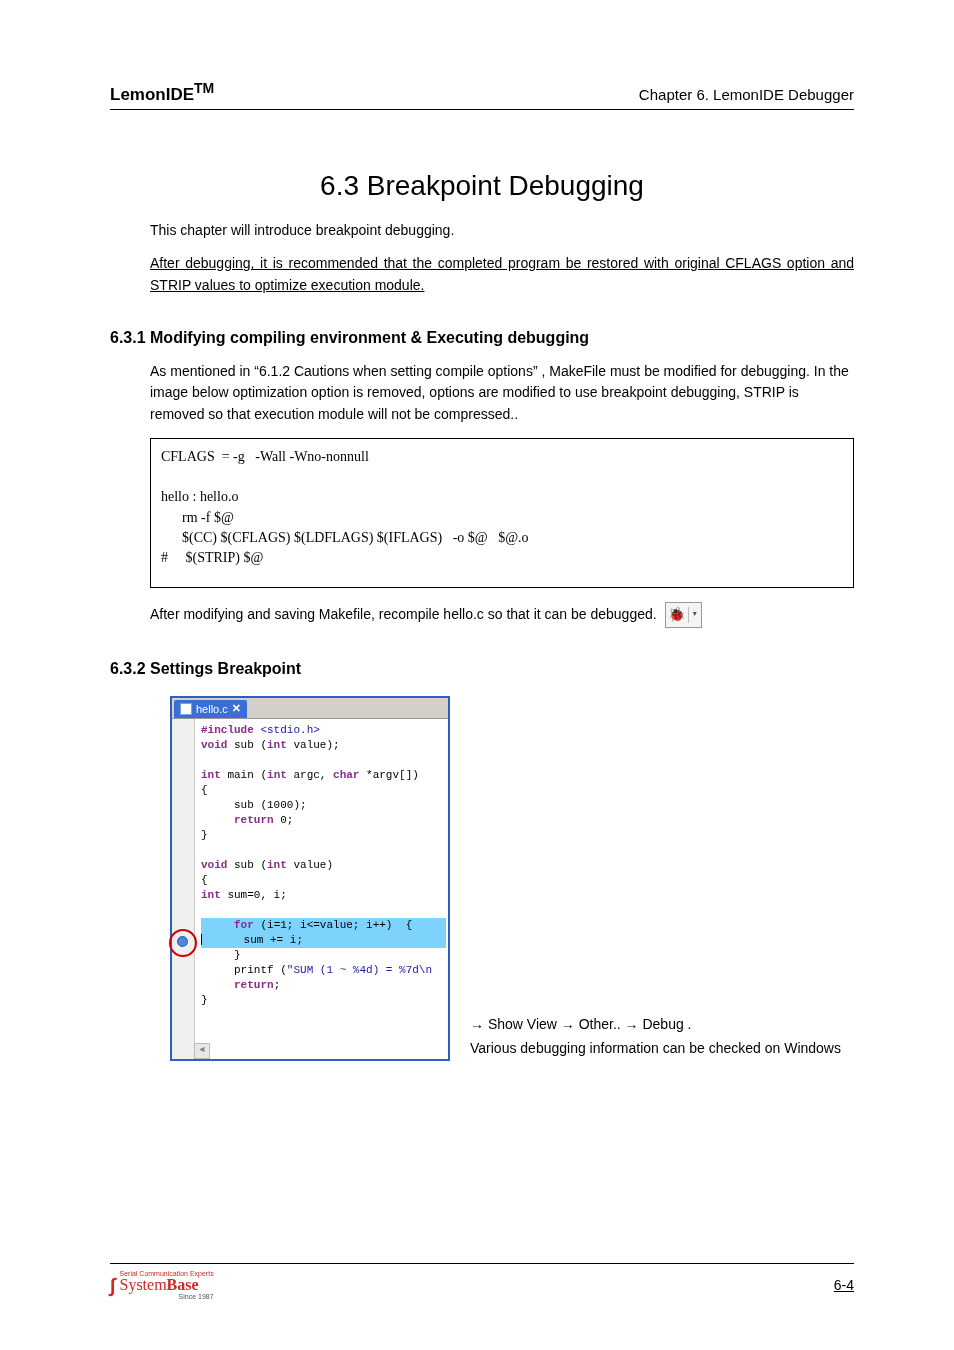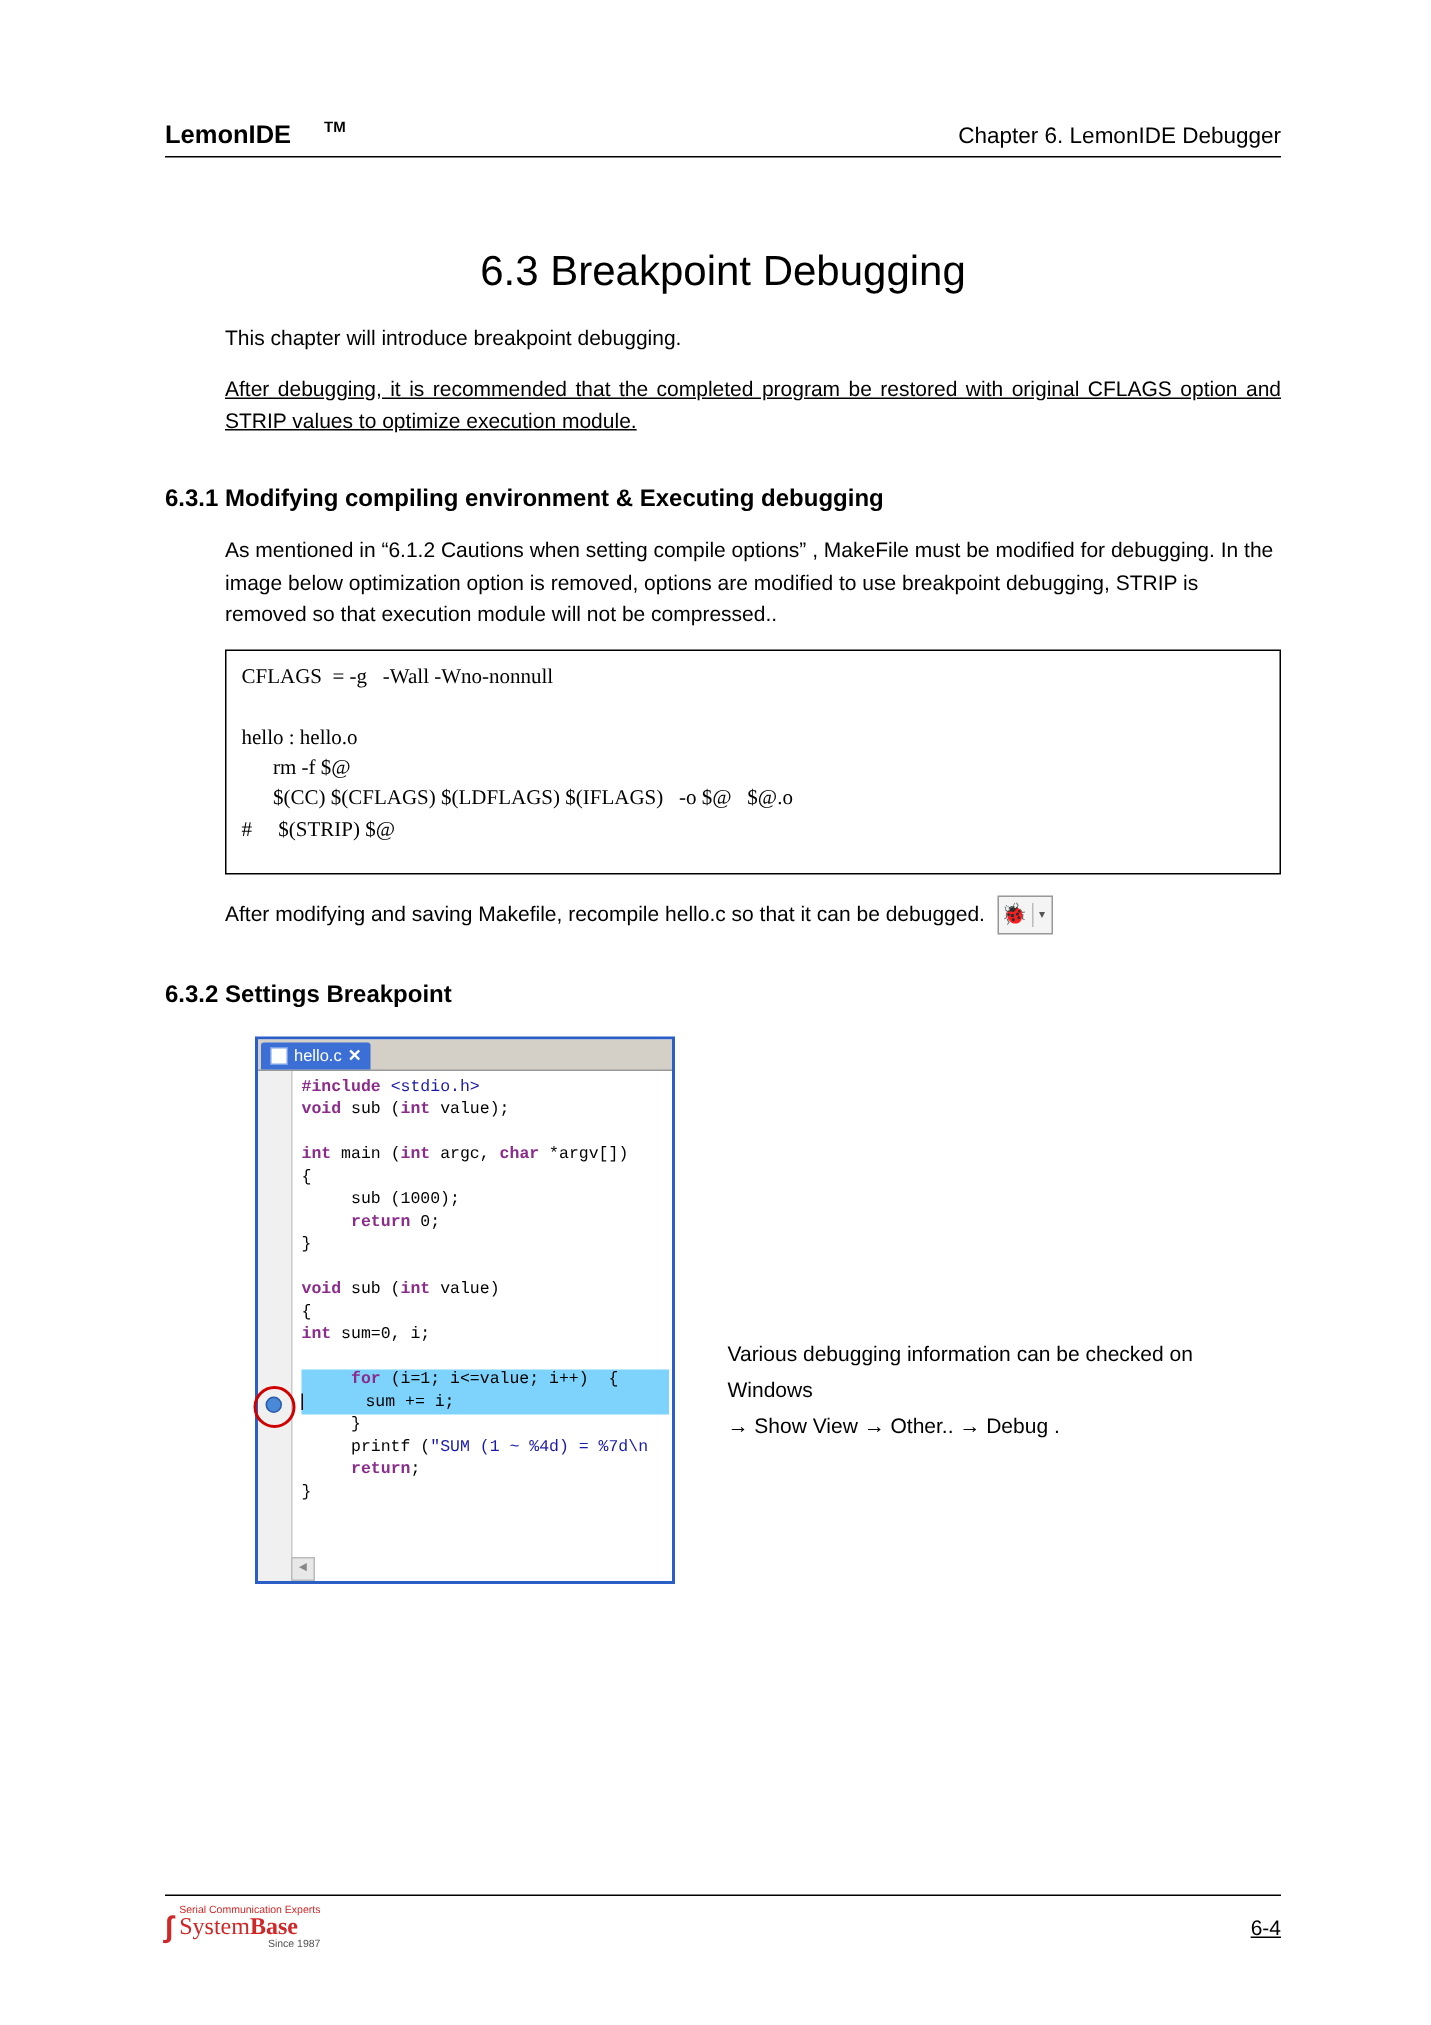--- a/index.html
+++ b/index.html
@@ -22,21 +22,21 @@
     justify-content: space-between;
     align-items: baseline;
     border-bottom: 1px solid #000;
     padding-bottom: 4px;
     margin-bottom: 60px;
   }
   .app-name {
     font-weight: bold;
     font-size: 17px;
   }
-  .app-name sup { font-size: 10px; margin-left: 22px; }
+  .app-name sup { font-size: 14px; }
   .chapter-title {
     font-size: 15px;
   }
   h1 {
     font-size: 28px;
     font-weight: normal;
     margin: 0 0 18px 0;
     text-align: center;
   }
   .intro, .para {
@@ -81,22 +81,22 @@
   }
   .debug-btn .sep {
     width: 1px; height: 16px; background: #bbb; margin: 0 2px;
   }
   .debug-btn .arrow {
     font-size: 8px; color: #555; padding: 0 2px;
   }
   .editor-block {
     margin: 18px 0 0 60px;
     display: flex;
-    align-items: flex-start;
-    gap: 35px;
+    align-items: flex-end;
+    gap: 20px;
   }
   .editor-frame {
     border: 2px solid #2b5fc7;
     width: 276px;
     background: #fff;
     font-family: "Courier New", monospace;
     font-size: 11px;
     position: relative;
   }
   .tabbar {
@@ -289,22 +289,22 @@
 <span class="hl-line"><span class="cursor-bar"></span><span>      sum += i;</span></span>
 <span>     }</span>
 <span>     printf (</span><span class="str">"SUM (1 ~ %4d) = %7d\n</span><span></span>
 <span>     </span><span class="kw">return</span><span>;</span>
 <span>}</span></div>
         <div class="scroll-left">◄</div>
       </div>
     </div>
 
     <div class="right-note">
+      <div>→   Show View  →  Other..   →  Debug .</div>
       <div>Various debugging information can be checked on   Windows</div>
-      <div>→   Show View  →  Other..   →  Debug .</div>
     </div>
   </div>
 
   <div class="footer">
     <div class="footer-line"></div>
     <div class="footer-row">
       <div class="logo">
         <span class="logo-swoosh">∫</span>
         <span class="logo-text">
           <span class="logo-tag">Serial Communication Experts</span>

